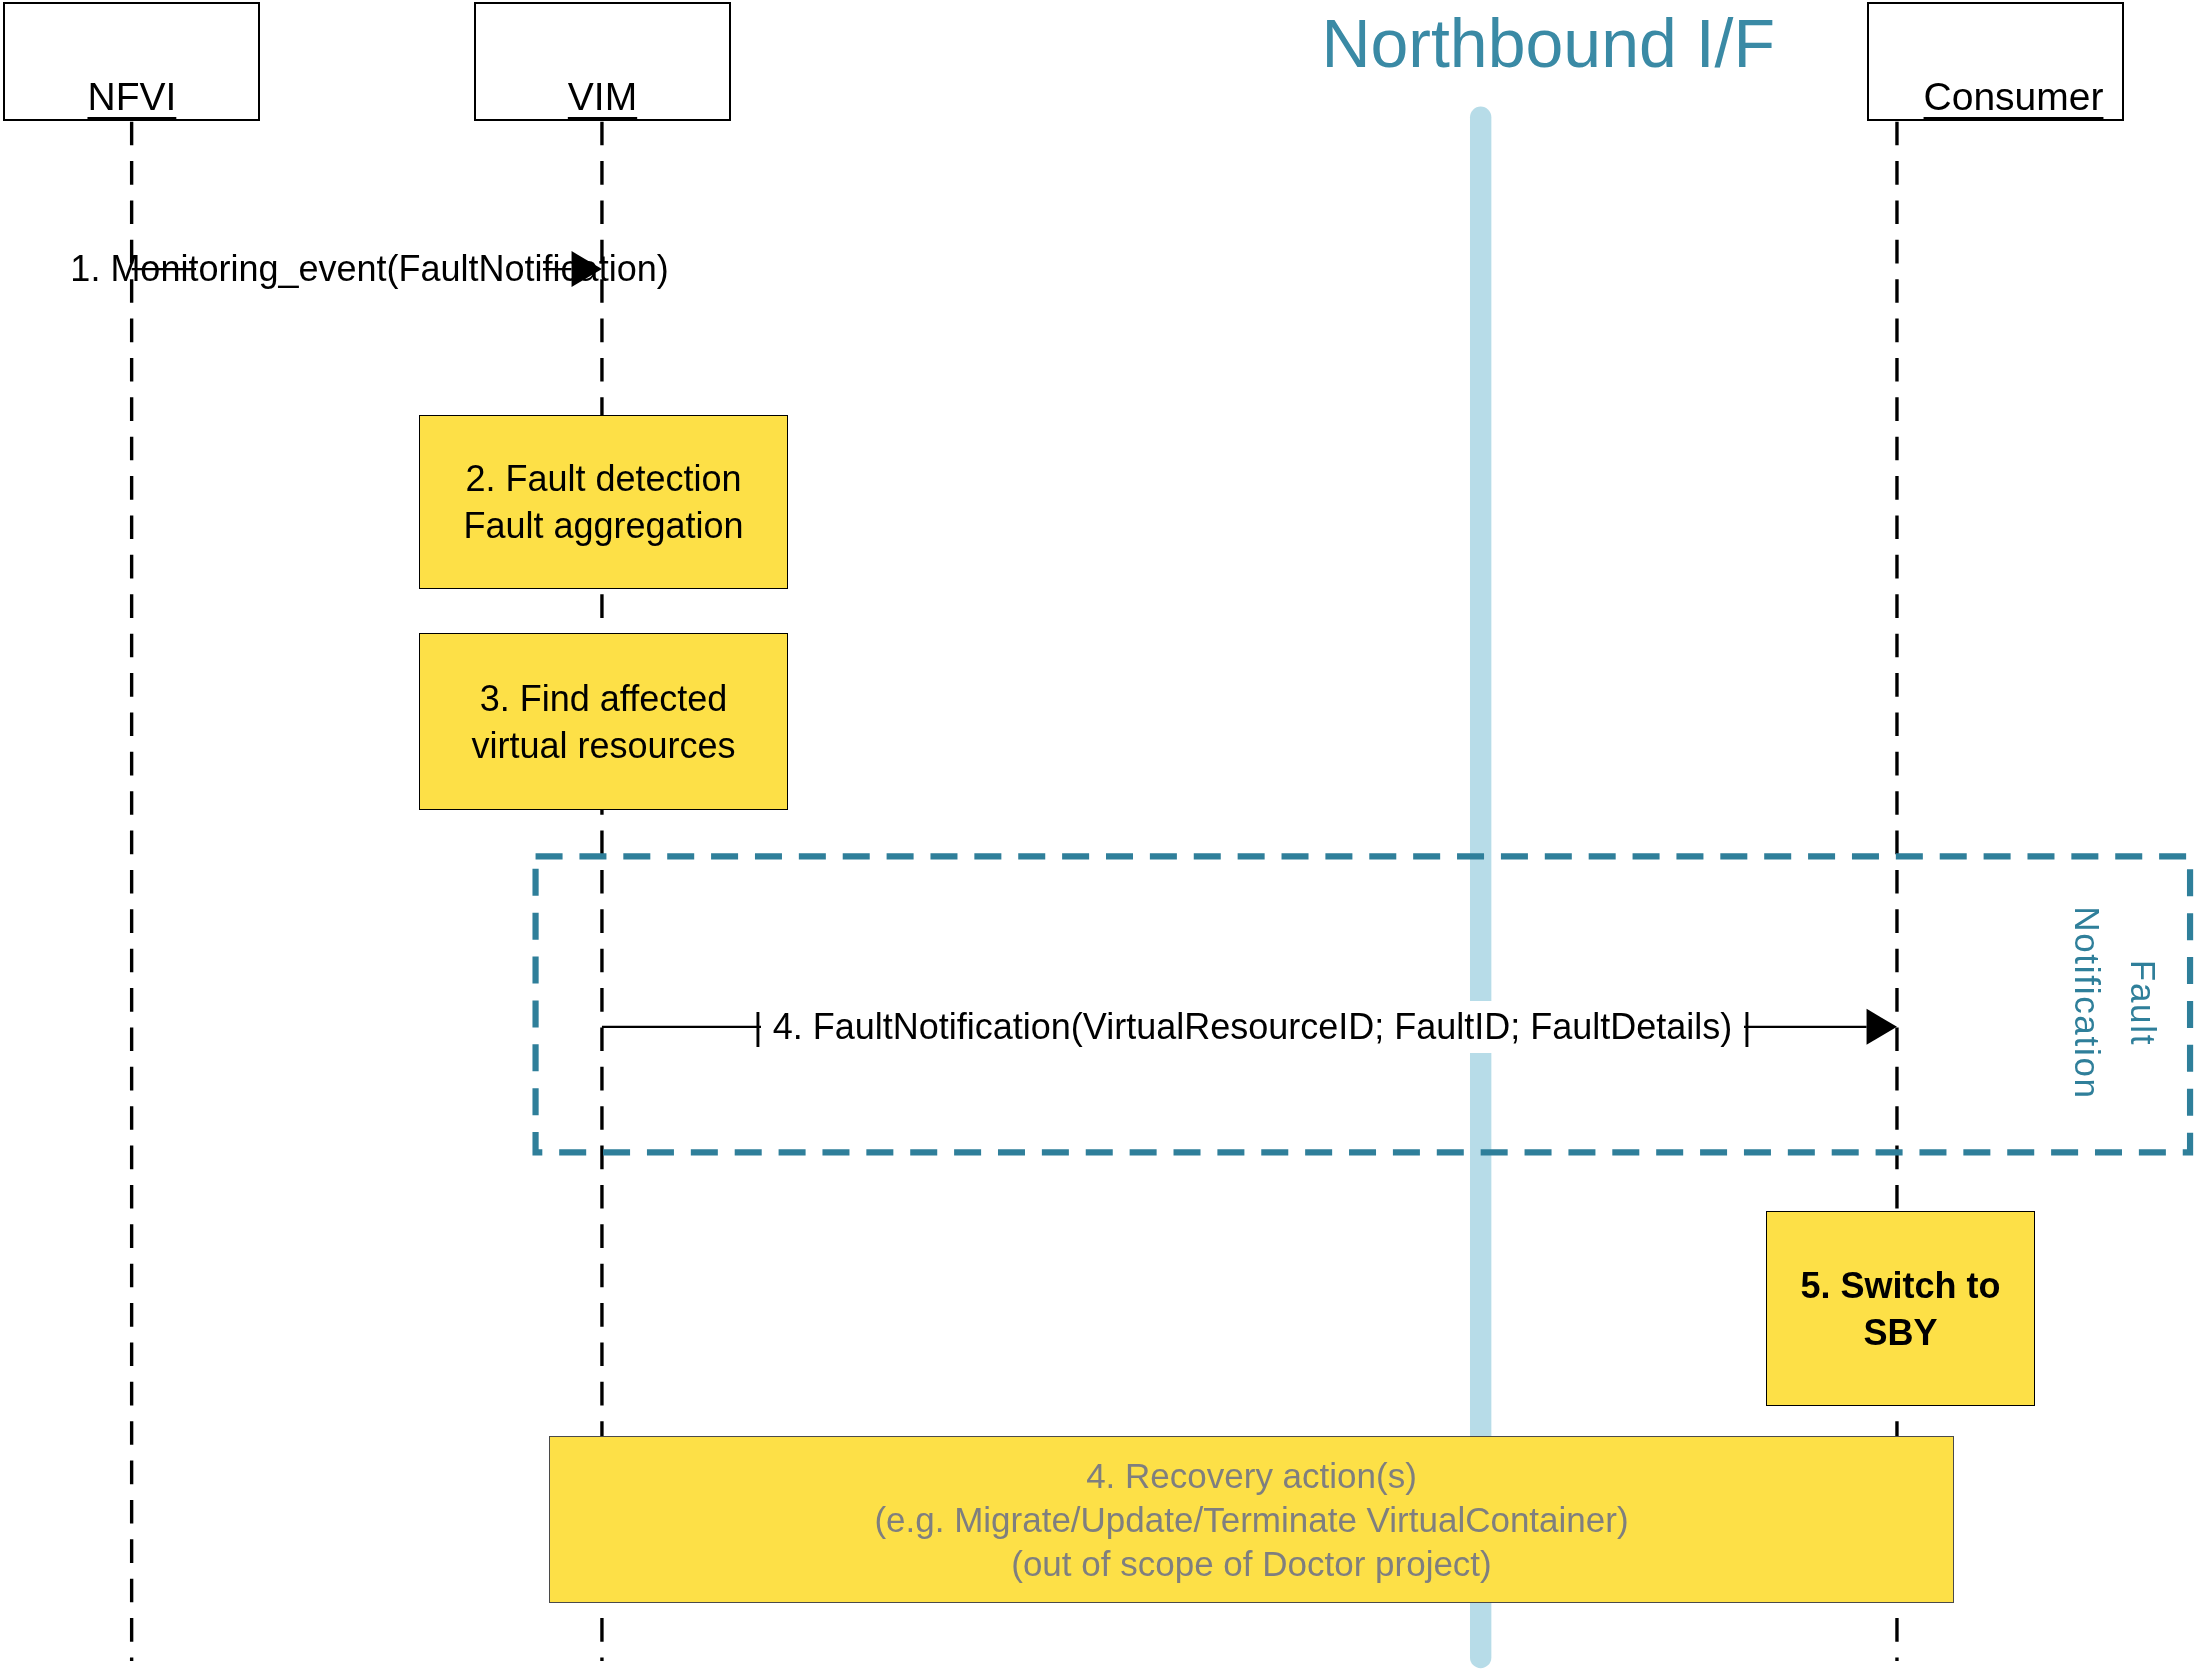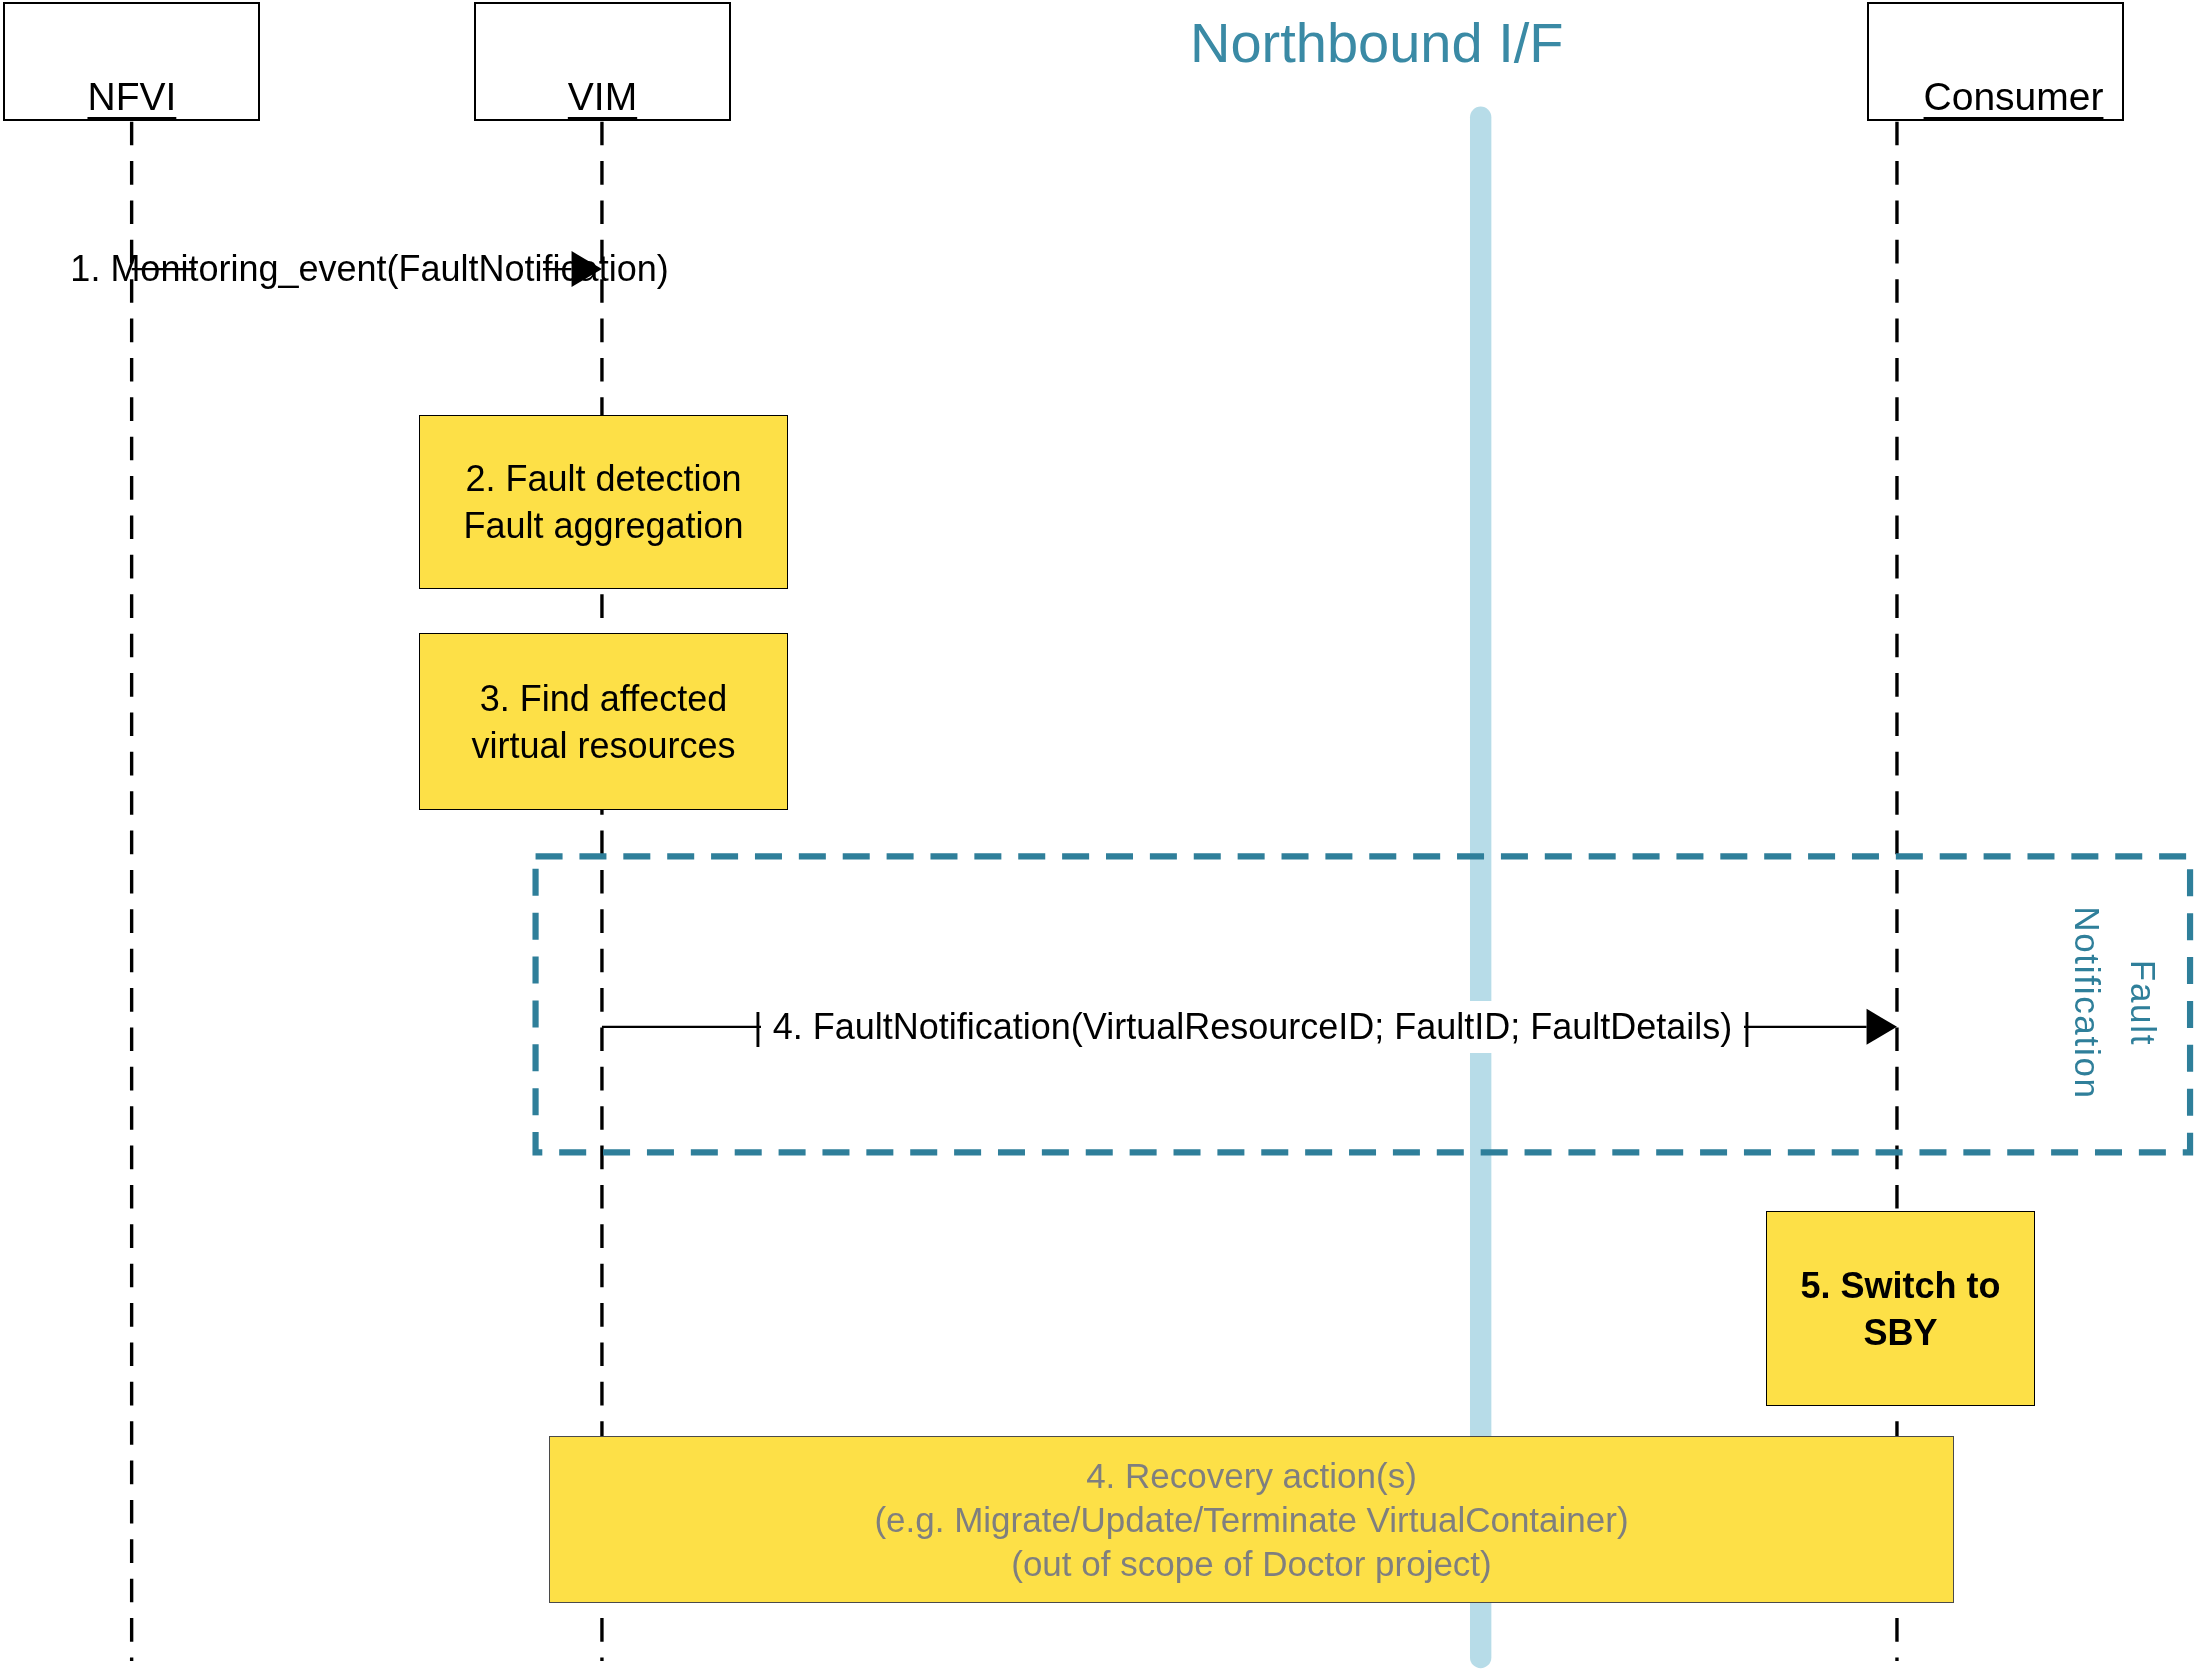--- a/index.html
+++ b/index.html
@@ -8,22 +8,22 @@
     font-family:"Liberation Sans",sans-serif;color:#000;overflow:hidden;
   }
   .layer{position:absolute;left:0;top:0;width:100%;height:100%;}
   .lifeline{stroke:#000;stroke-width:6;stroke-dasharray:42 28;fill:none;}
   .nb-line{stroke:var(--light_blue);stroke-width:38;stroke-linecap:round;fill:none;}
   .group-rect{fill:none;stroke:var(--teal);stroke-width:11;stroke-dasharray:48 30;}
   .msg-line{stroke:var(--line_black);stroke-width:4;fill:none;}
   .arrowhead{fill:var(--line_black);stroke:none;}
 
   .title{
-    position:absolute;left:1190px;top:12.4px;width:585px;text-align:left;
-    font-size:56px;line-height:62px;color:var(--title_teal);white-space:nowrap;
+    position:absolute;left:1190px;top:12.4px;width:585px;text-align:right;
+    font-size:68px;line-height:62px;color:var(--title_teal);white-space:nowrap;
   }
   .actor{
     position:absolute;top:2.3px;width:257px;height:119px;box-sizing:border-box;
     border:2.3px solid #000;background:#fff;
     display:flex;align-items:flex-end;justify-content:center;font-size:39px;
   }
   .actor .lbl{text-decoration:underline;text-underline-offset:6.8px;text-decoration-thickness:2.8px;}
 
   .activity{
     position:absolute;box-sizing:border-box;background:#fde047;border:1.7px solid #000;

